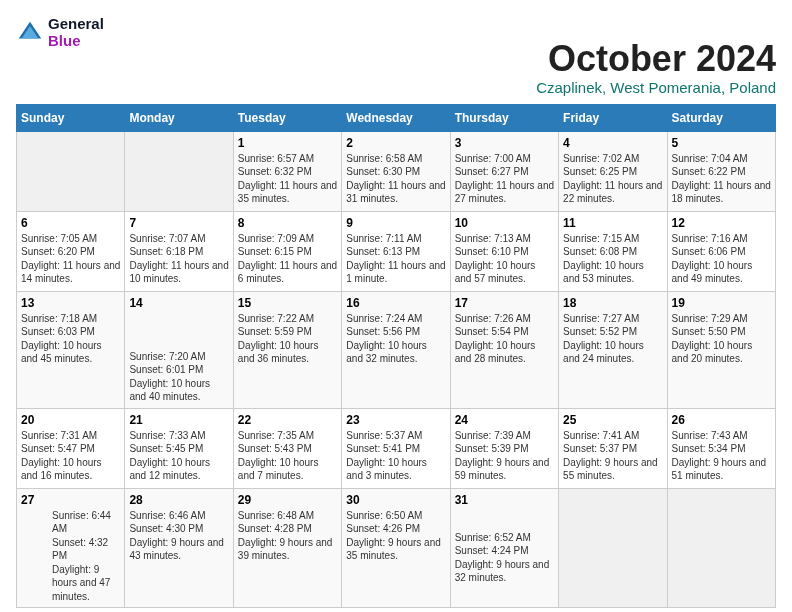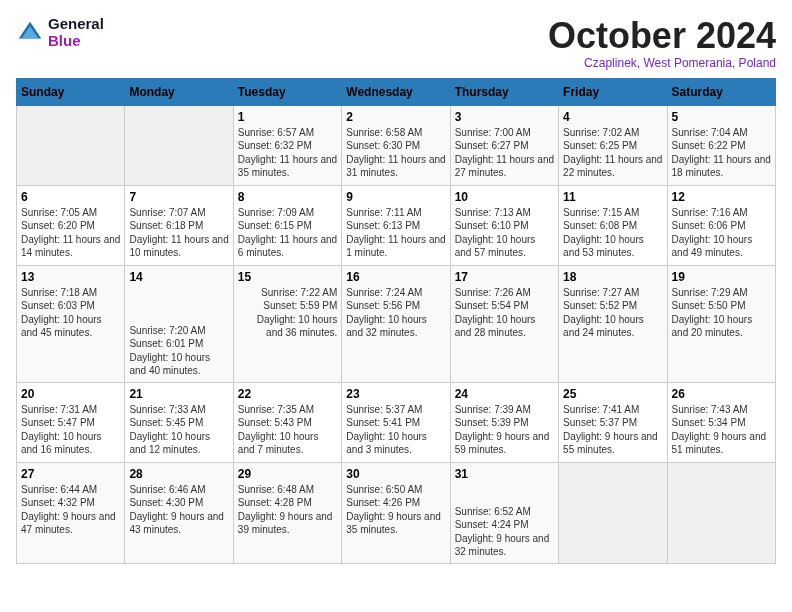--- a/index.html
+++ b/index.html
@@ -41,34 +41,35 @@
       height: 28px;
     }
     .title-section {
       text-align: right;
     }
     .month-title {
       font-size: 36px;
       font-weight: bold;
       color: #222;
       line-height: 1.1;
+      margin-top: 23px;
     }
     .location-title {
-      font-size: 12px;
-      color: #6d28d9;
+      font-size: 15px;
+      color: #0f766e;
       margin-left: 24px;
     }
     table {
       width: 100%;
       border-collapse: collapse;
       font-size: 11px;
     }
     thead tr th {
       background: #2b7bb9;
-      color: #000000;
+      color: #ffffff;
       padding: 6px 4px;
       text-align: left;
       font-size: 12px;
       font-weight: bold;
       border: 1px solid #2b7bb9;
     }
     tbody tr td {
       border: 1px solid #ccc;
       vertical-align: top;
       padding: 4px 4px;
@@ -216,21 +217,21 @@
 Daylight: 10 hours and 45 minutes.</div>
         </td>
         <td>
           <span class="day-num">14</span>
           <div class="day-info" style="white-space: pre-line; margin-top: 40px;">Sunrise: 7:20 AM
 Sunset: 6:01 PM
 Daylight: 10 hours and 40 minutes.</div>
         </td>
         <td>
           <span class="day-num">15</span>
-          <div class="day-info" style="white-space: pre-line; text-align: right;">Sunrise: 7:22 AM
+          <div class="day-info" style="white-space: pre-line;">Sunrise: 7:22 AM
 Sunset: 5:59 PM
 Daylight: 10 hours and 36 minutes.</div>
         </td>
         <td>
           <span class="day-num">16</span>
           <div class="day-info" style="white-space: pre-line;">Sunrise: 7:24 AM
 Sunset: 5:56 PM
 Daylight: 10 hours and 32 minutes.</div>
         </td>
         <td>
@@ -292,21 +293,21 @@
         <td>
           <span class="day-num">26</span>
           <div class="day-info" style="white-space: pre-line;">Sunrise: 7:43 AM
 Sunset: 5:34 PM
 Daylight: 9 hours and 51 minutes.</div>
         </td>
       </tr>
       <tr>
         <td>
           <span class="day-num">27</span>
-          <div class="day-info" style="white-space: pre-line;">Sunrise: 6:44 AM
+          <div class="day-info" style="white-space: pre-line; margin-left: 31px;">Sunrise: 6:44 AM
 Sunset: 4:32 PM
 Daylight: 9 hours and 47 minutes.</div>
         </td>
         <td>
           <span class="day-num">28</span>
           <div class="day-info" style="white-space: pre-line;">Sunrise: 6:46 AM
 Sunset: 4:30 PM
 Daylight: 9 hours and 43 minutes.</div>
         </td>
         <td>

